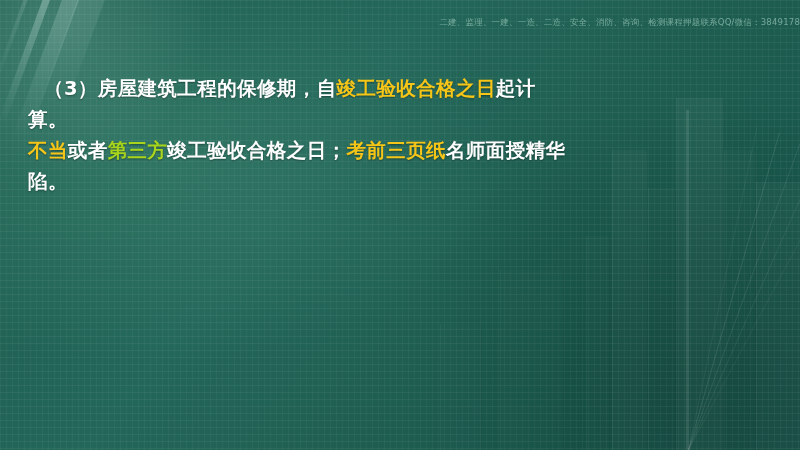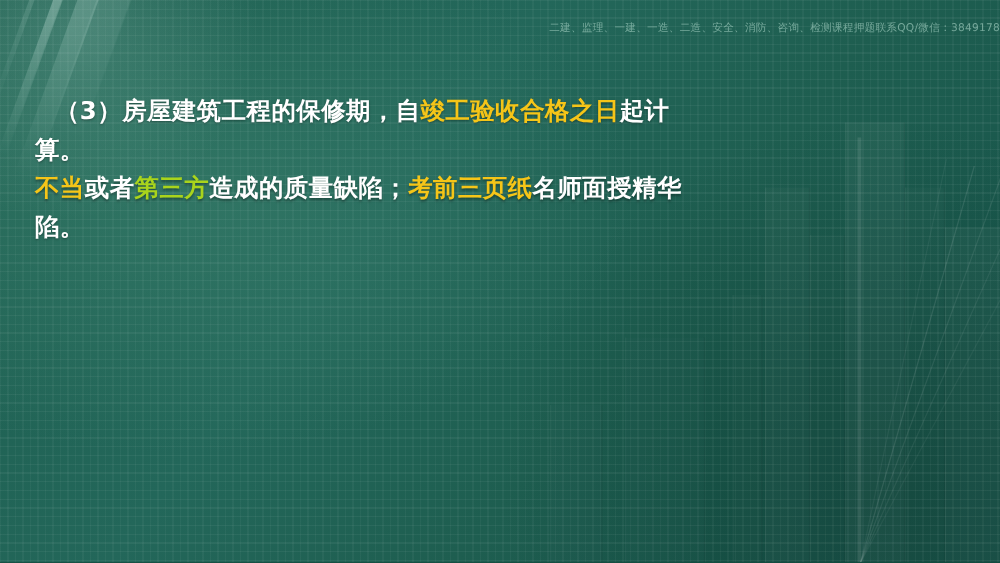--- a/index.html
+++ b/index.html
@@ -162,20 +162,20 @@
 
   <div class="watermark top">二建、监理、一建、一造、二造、安全、消防、咨询、检测课程押题联系QQ/微信：3849178</div>
 
   <div class="content">
 
     <div class="line indent"><span>（3）房屋建筑工程的保修期，自</span><span class="hl-yellow">竣工验收合格之日</span><span>起计</span></div>
 
     <div class="line"><span>算。</span></div>
 
 
-    <div class="line"><span class="hl-yellow">不当</span><span>或者</span><span class="hl-lime">第三方</span><span>造成的质量缺陷；</span><span class="hl-yellow">考前三页纸</span><span>名师面授精华</span></div>
+    <div class="line"><span class="hl-yellow">不当</span><span>或者</span><span class="hl-lime">第三方</span><span>竣工验收合格之日；</span><span class="hl-yellow">考前三页纸</span><span>名师面授精华</span></div>
 
     <div class="line"><span>陷。</span></div>
 
   </div>
 
 
 </div>
 
 </body></html>

